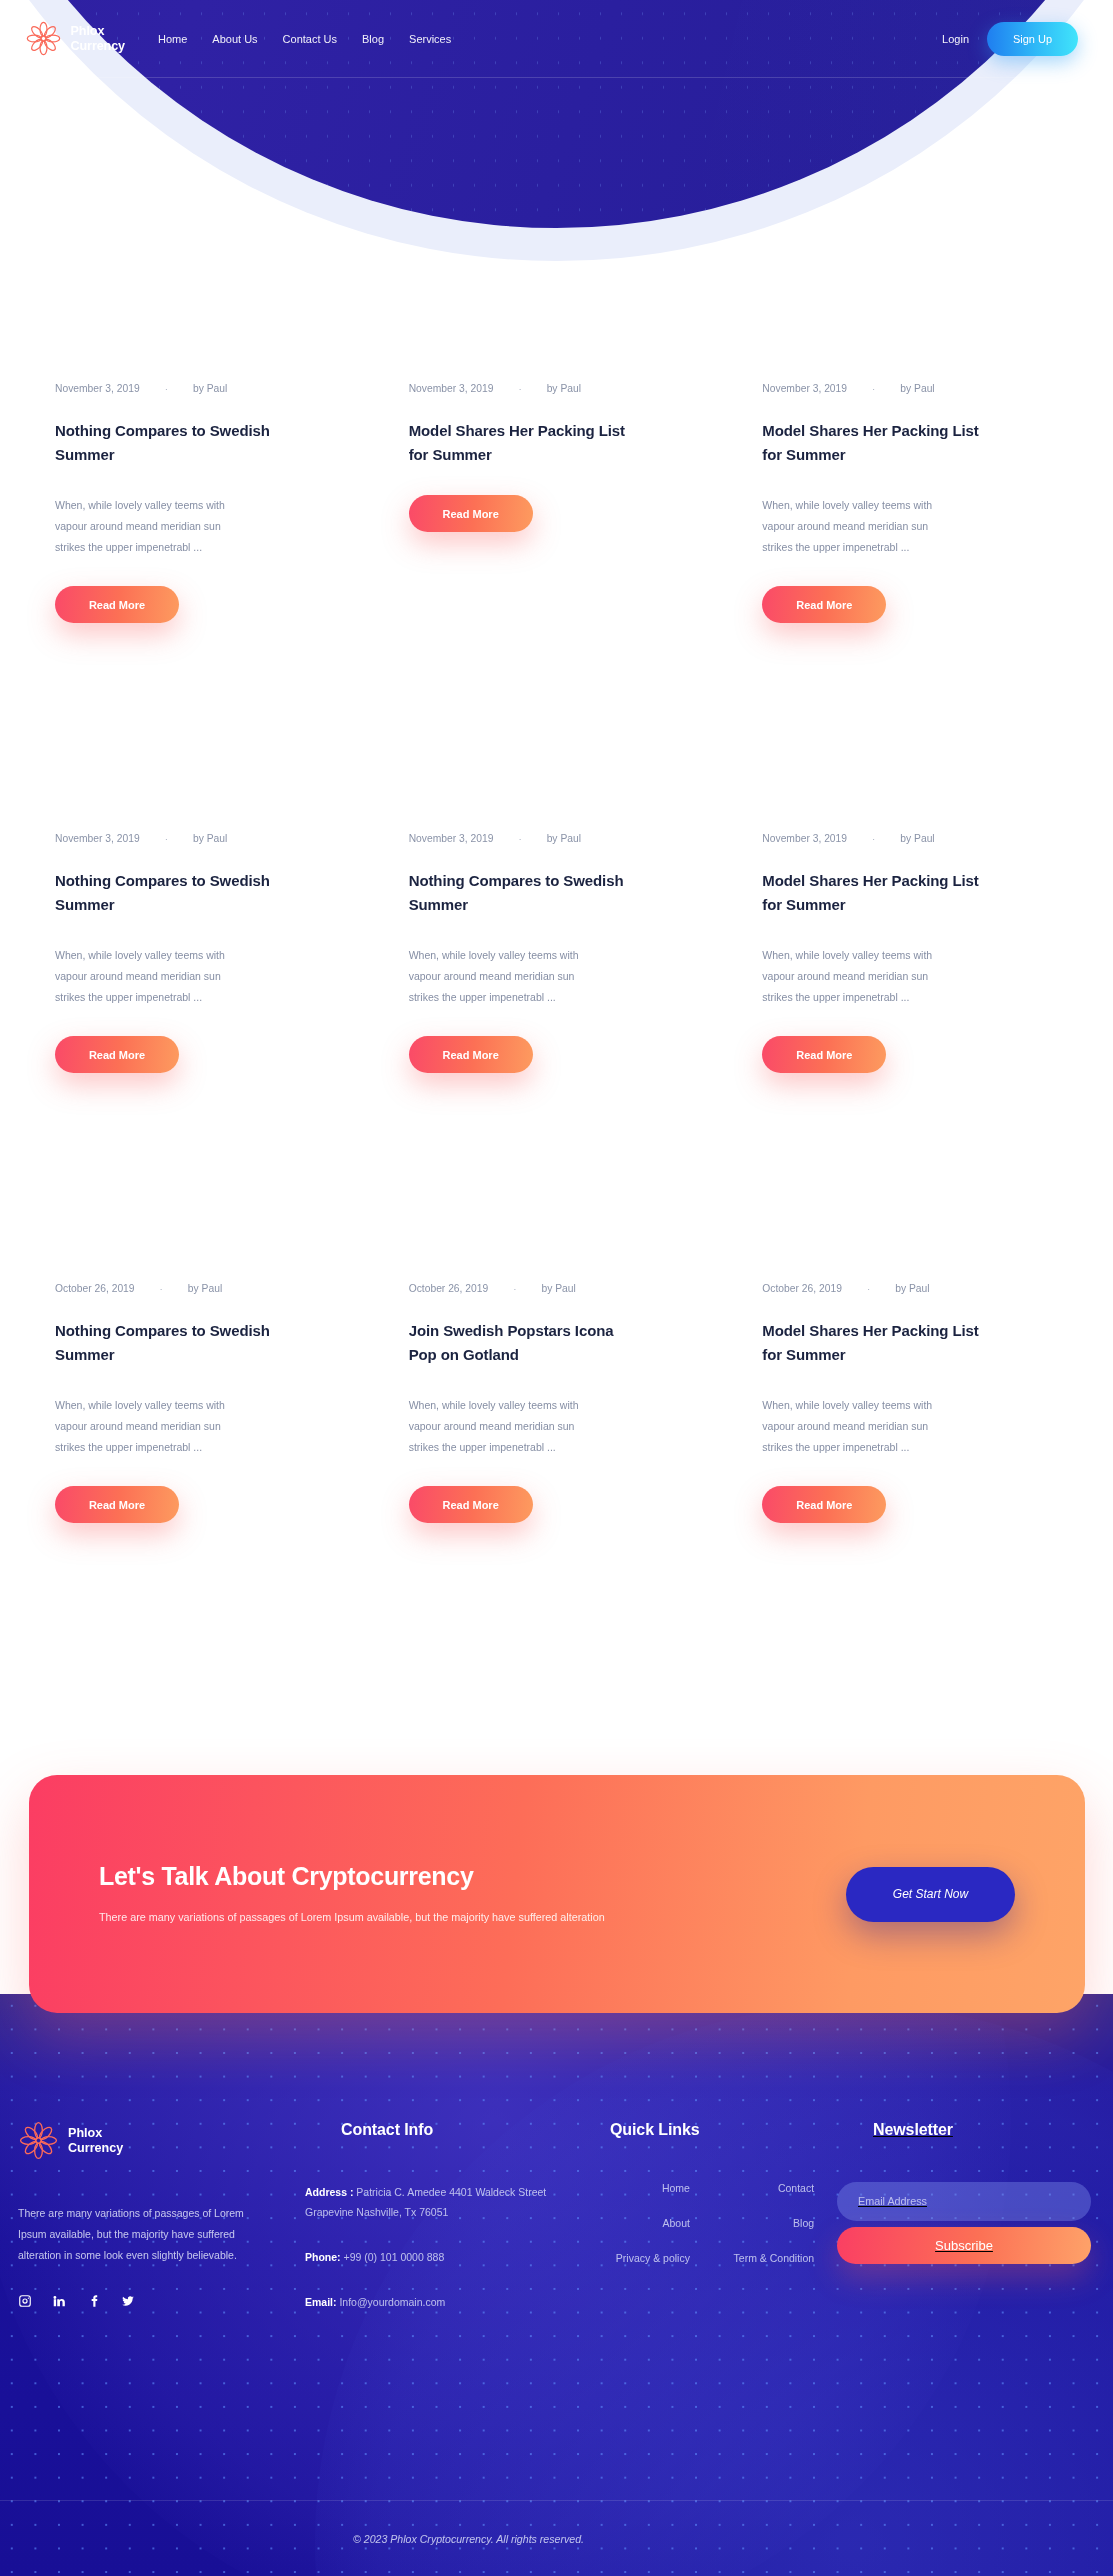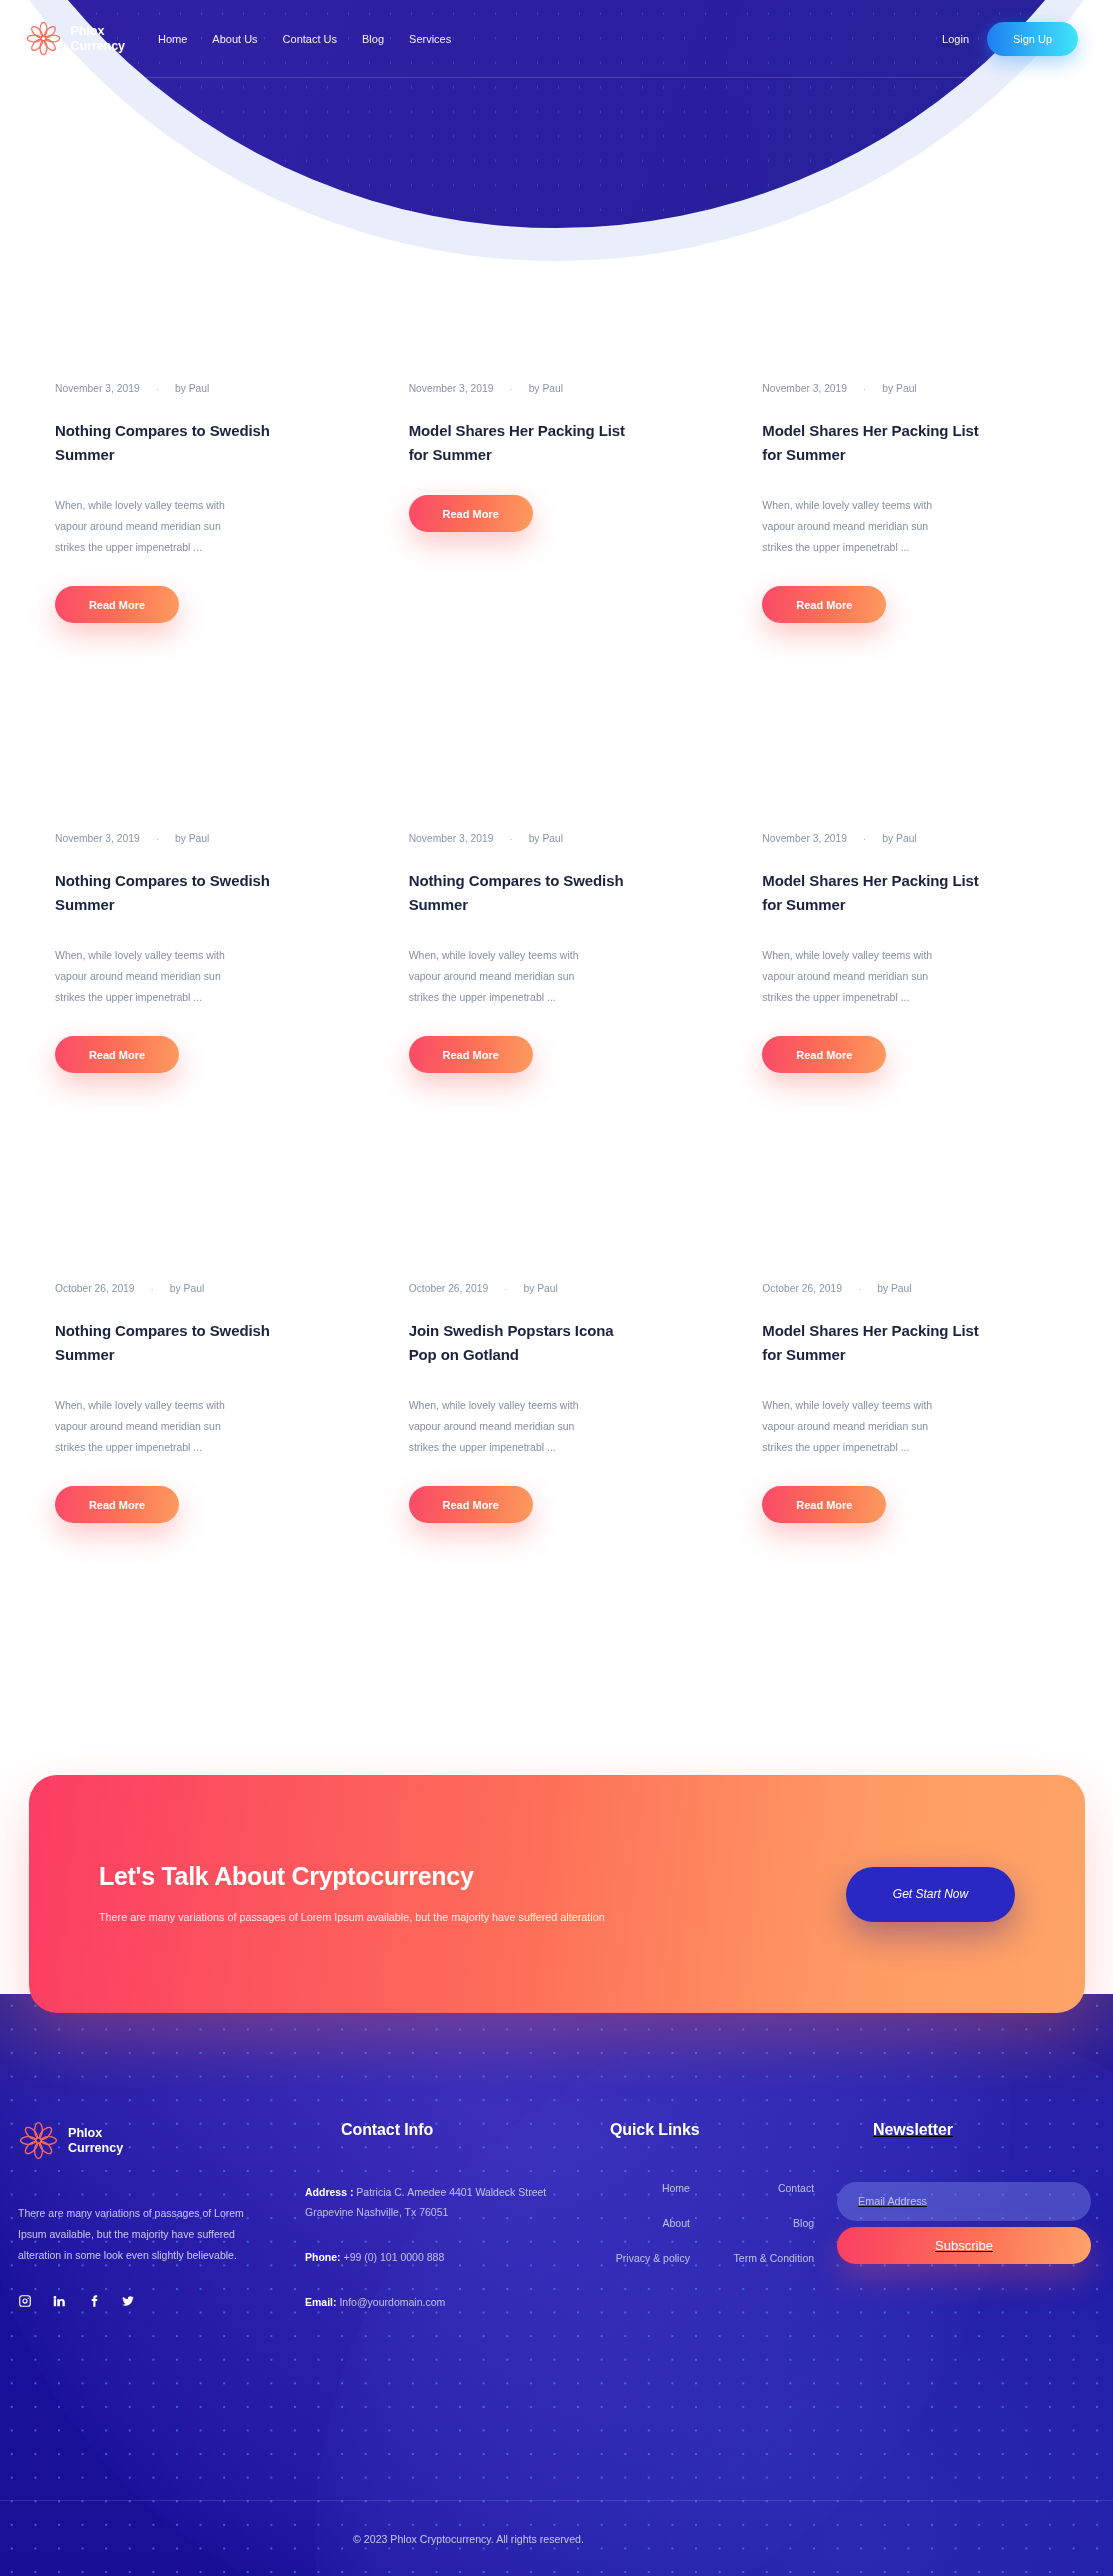--- a/index.html
+++ b/index.html
@@ -135,21 +135,21 @@
   .blog-grid {
     display: grid;
     grid-template-columns: repeat(3, 1fr);
     column-gap: 57px;
     row-gap: 0;
   }
   .card { height: 450px; position: relative; }
   .card-meta {
     display: flex;
     align-items: center;
-    gap: 16px;
+    gap: 25px;
     color: #8a93a8;
     font-size: 10.3px;
     margin-bottom: 24.5px;
   }
   .meta-sep { color: #aab1c2; font-size: 9.8px; }
   .card-title {
     color: #1b2340;
     font-size: 15px;
     font-weight: 700;
     line-height: 1.62;
@@ -356,20 +356,21 @@
     z-index: 4;
   }
   .copyright {
     position: absolute;
     left: 0; bottom: 0;
     width: 937px; height: 75px;
     display: flex; align-items: center; justify-content: center;
     color: rgba(226,230,250,0.82);
     font-size: 10.6px;
     z-index: 4;
+    font-style: italic;
   }
 </style>
 </head>
 <body>
 
 <div class="hero">
   <div class="hero-lavender"></div>
   <div class="hero-blue">
     <div class="hero-dots"></div>
     <div class="hero-sheen"></div>

